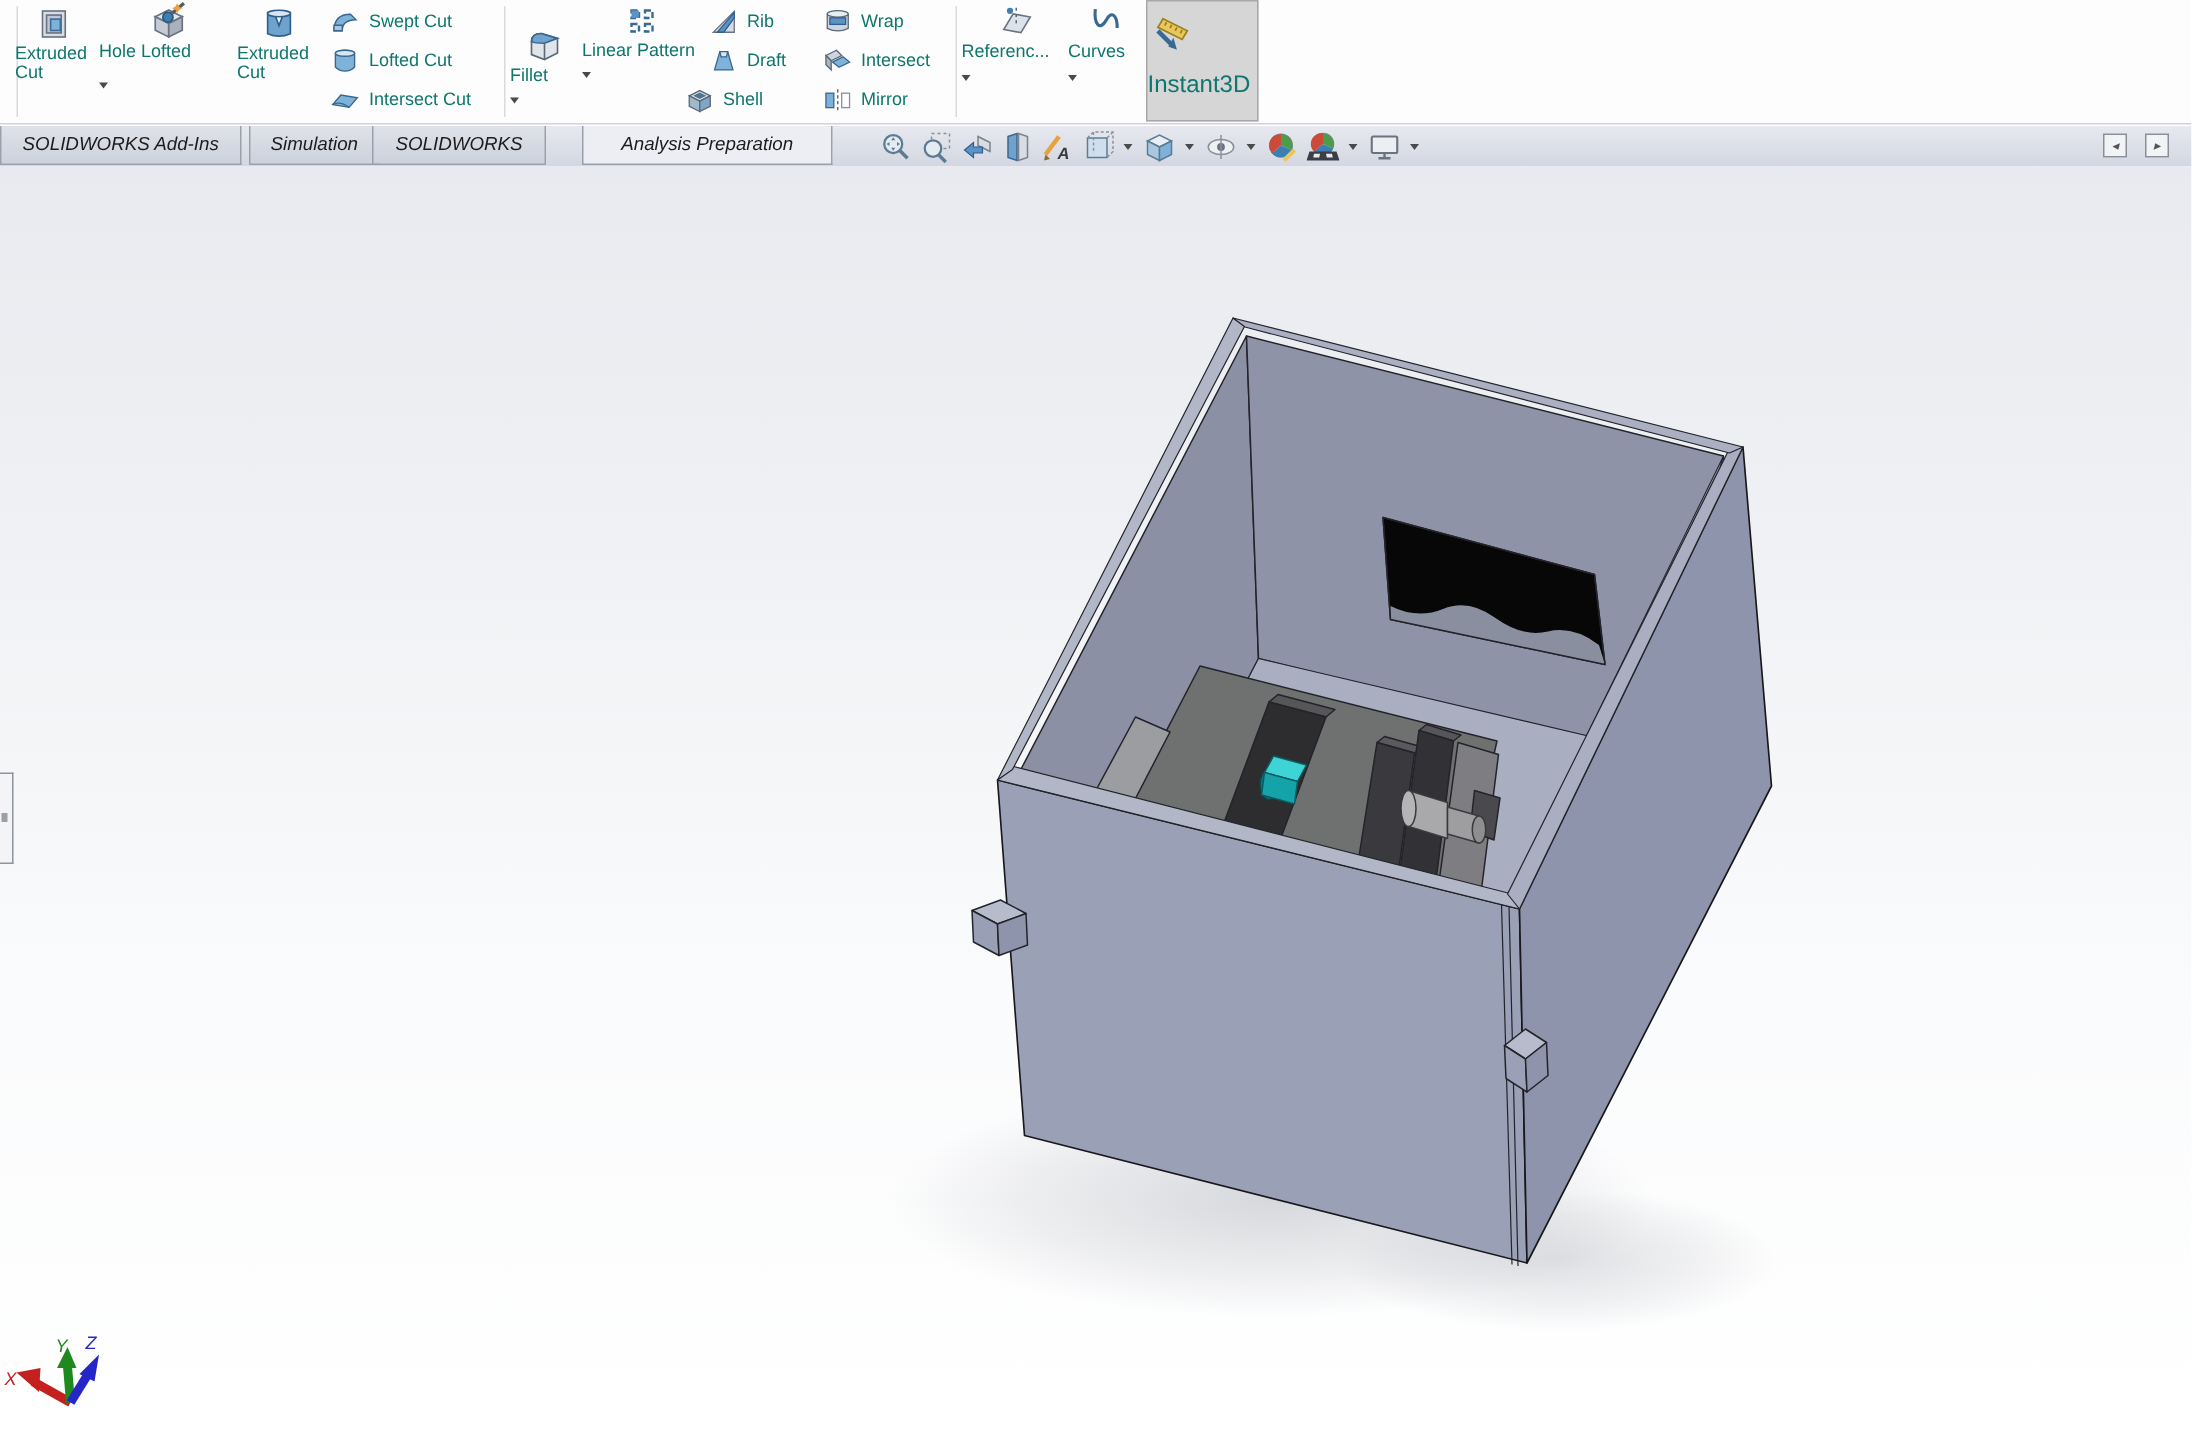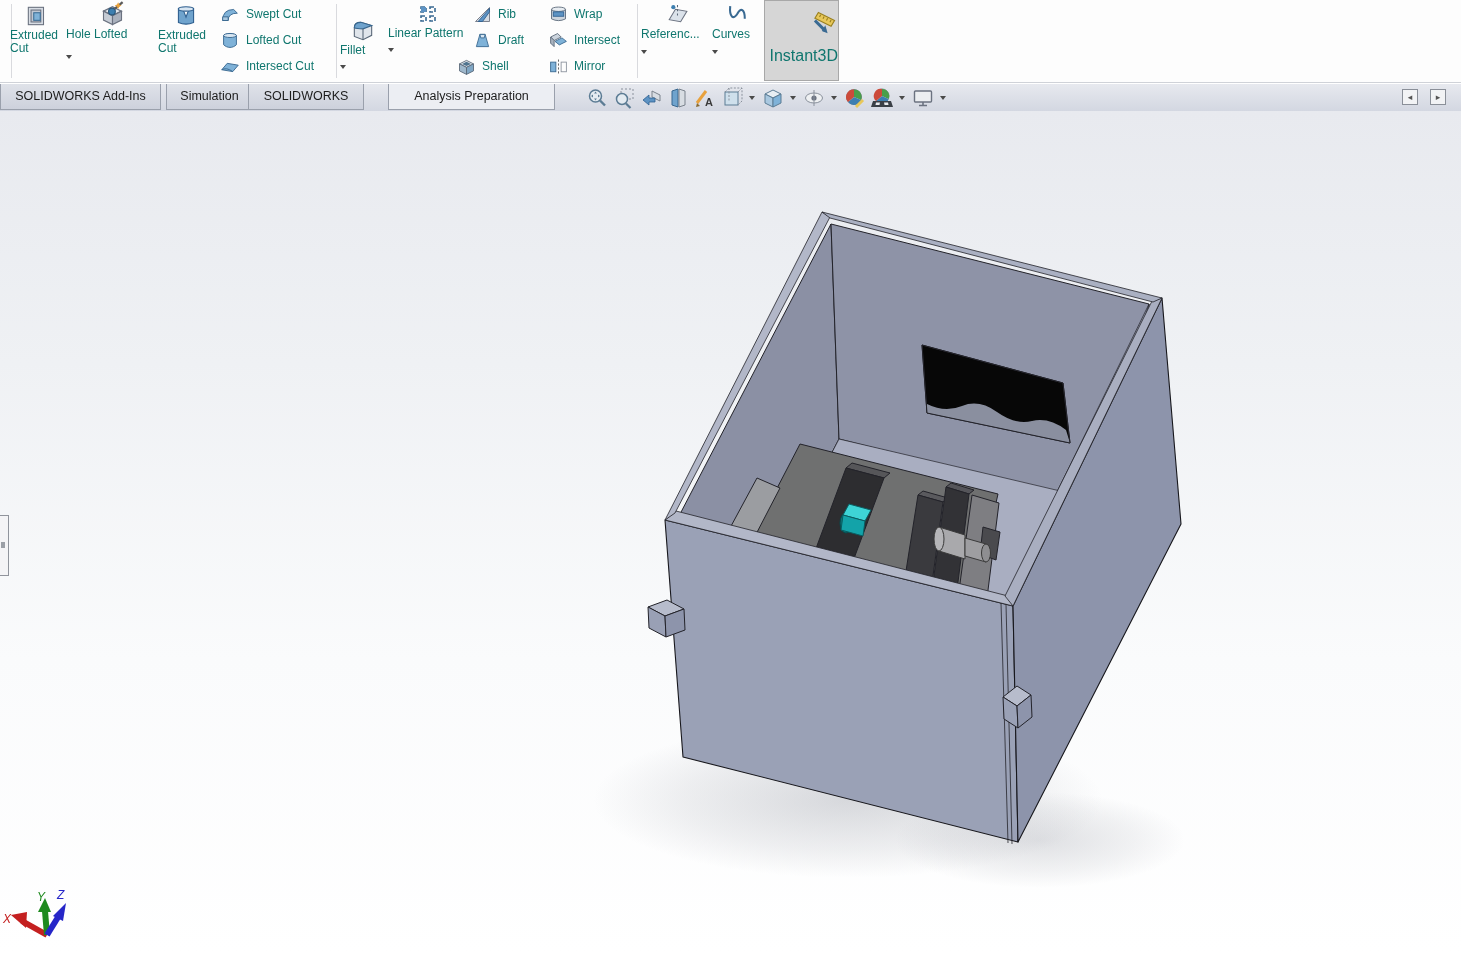--- a/index.html
+++ b/index.html
@@ -12,25 +12,25 @@
     background:#fdfdfd; border-bottom:1px solid #cfd2d8; }
   .rsep { position:absolute; top:4px; width:1px; height:74px; background:#d9dade; }
   .cell { position:absolute; text-align:left; color:#1f1f1f; font-size:12px; }
   .cell .ic { display:block; margin:0 auto; }
   .lbl { display:block; line-height:1.12; color:#0f766e; }
   .caret { display:inline-block; width:0; height:0; border-left:3.5px solid transparent;
     border-right:3.5px solid transparent; border-top:4px solid #4a4a4a; }
   .hcell { position:absolute; display:flex; align-items:center; gap:5px;
     font-size:12px; color:#1f1f1f; white-space:nowrap; }
   .instant3d { position:absolute; left:764px; top:0; width:75px; height:81px;
-    background:#d6d6d6; border:1px solid #a8a8a8; text-align:right; }
+    background:#d6d6d6; border:1px solid #a8a8a8; text-align:left; }
 
   
   .tabstrip { position:absolute; left:0; top:84px; width:1461px; height:27px;
-    background:linear-gradient(#e7e9ef,#d3d7e1); }
+    background:linear-gradient(#e7e9ef,#d3d7e1);font-style:italic; }
   .tab { position:absolute; top:0; height:26px; line-height:25px; text-align:center;
     font-size:12.5px; color:#1c1c1c; background:linear-gradient(#dfe2e9,#cdd1dc);
     border:1px solid #9aa0ac; border-top:none; }
   .tab.active { background:#eceef3; }
   .vtb { position:absolute; top:2px; display:flex; align-items:center; gap:4px; }
   .vtb .vic { width:23px; height:23px; display:flex; align-items:center;
     justify-content:center; }
   .vtb .caret { margin:0 2px; }
   .panebtn { position:absolute; top:5px; width:16px; height:16px; background:#f2f3f5;
     border:1px solid #8a8f98; color:#555; font-size:9px; line-height:14px;

